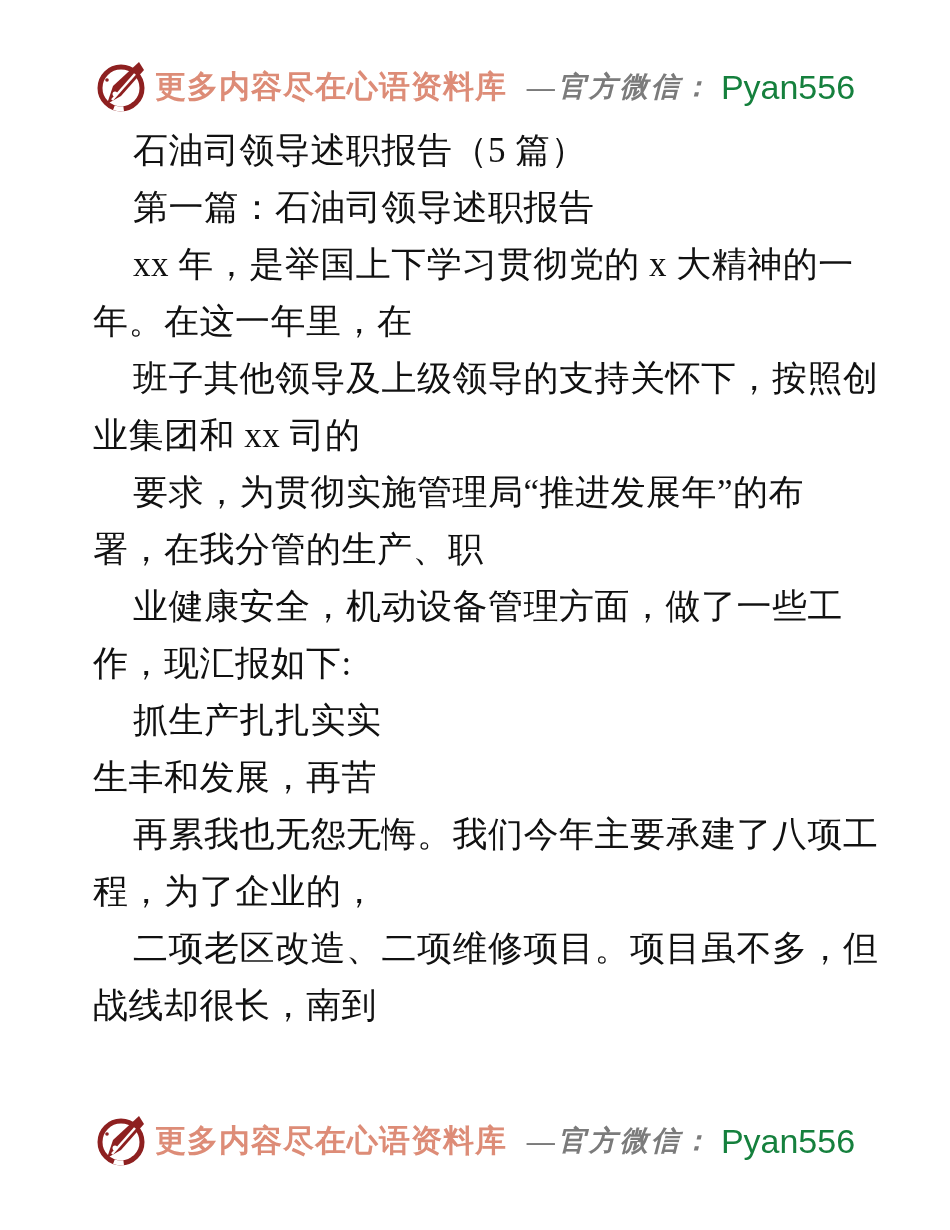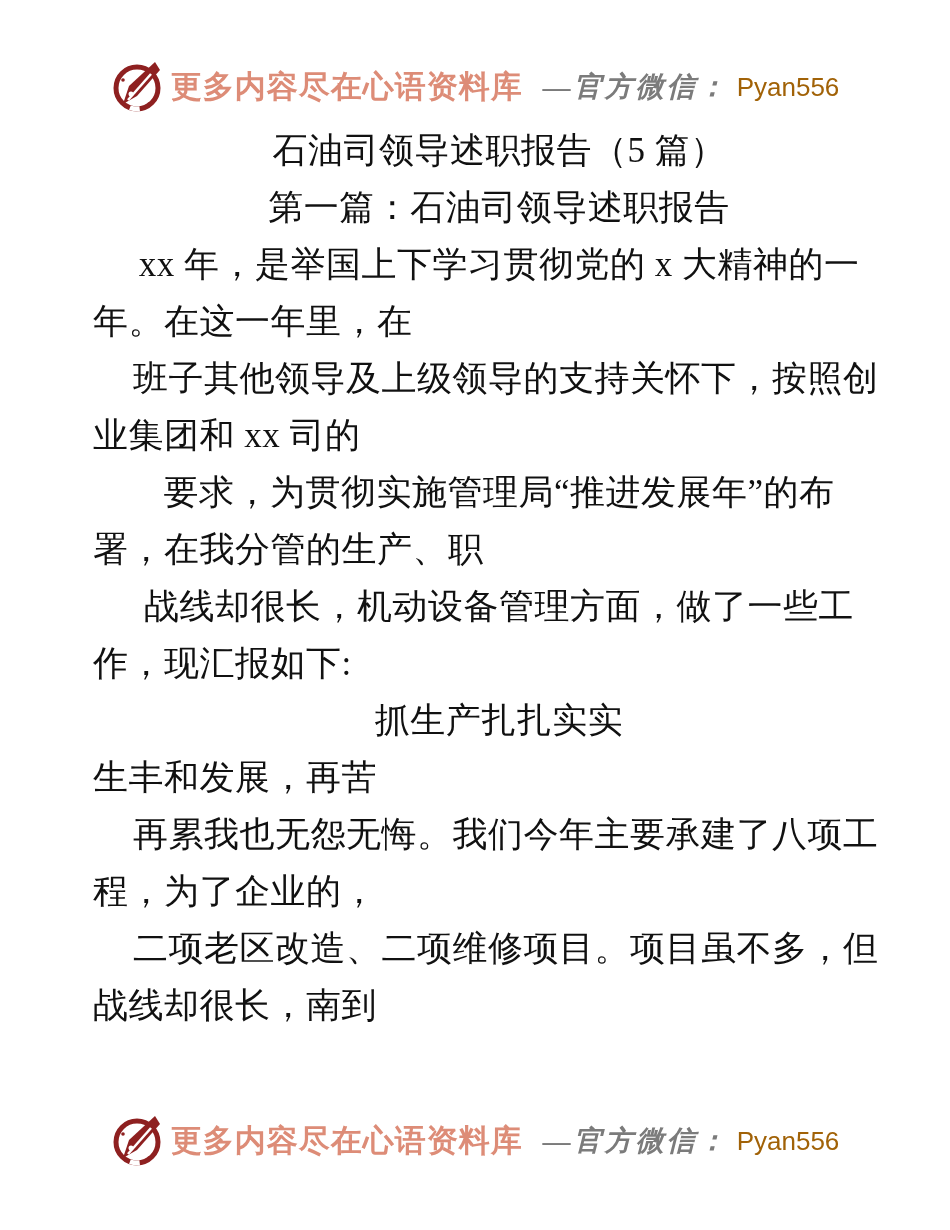--- a/index.html
+++ b/index.html
@@ -32,39 +32,39 @@
   }
   .wechat-label {
     color: #7b7b7b;
     font-size: 28px;
     font-style: italic;
     letter-spacing: 3px;
     font-weight: bold;
     margin-left: 12px;
   }
   .wechat-id {
-    color: #a16207;
+    color: #15803d;
     font-family: "Liberation Sans", "DejaVu Sans", sans-serif;
-    font-size: 26px;
+    font-size: 34px;
   }
   .body-text {
     position: absolute;
     left: 93px;
     top: 122px;
     width: 772px;
     color: #111111;
     font-size: 35px;
   }
   .line {
     height: 57px;
     line-height: 57px;
     white-space: nowrap;
     letter-spacing: 0.5px;
   }
-  .line.indent { padding-left: 40px; text-align: center; }
+  .line.indent { padding-left: 40px; }
 </style>
 </head>
 <body>
 
 <div class="page">
 
   <div class="watermark top">
     <svg class="logo" viewBox="0 0 52 54">
       <circle cx="26" cy="28" r="21" fill="none" stroke="#8e2020" stroke-width="5"></circle>
       <circle cx="26" cy="28" r="21" fill="none" stroke="#ffffff" stroke-width="5" stroke-dasharray="10 122" stroke-dashoffset="-30"></circle>
@@ -81,21 +81,21 @@
 
   <div class="body-text">
     <div class="line indent">石油司领导述职报告（5 篇）</div>
     <div class="line indent">第一篇：石油司领导述职报告</div>
     <div class="line indent">xx 年，是举国上下学习贯彻党的 x 大精神的一</div>
     <div class="line">年。在这一年里，在</div>
     <div class="line indent">班子其他领导及上级领导的支持关怀下，按照创</div>
     <div class="line">业集团和 xx 司的</div>
     <div class="line indent">要求，为贯彻实施管理局“推进发展年”的布</div>
     <div class="line">署，在我分管的生产、职</div>
-    <div class="line indent">战线却很长，机动设备管理方面，做了一些工</div>
+    <div class="line indent">业健康安全，机动设备管理方面，做了一些工</div>
     <div class="line">作，现汇报如下:</div>
     <div class="line indent">抓生产扎扎实实</div>
     <div class="line">生丰和发展，再苦</div>
     <div class="line indent">再累我也无怨无悔。我们今年主要承建了八项工</div>
     <div class="line">程，为了企业的，</div>
     <div class="line indent">二项老区改造、二项维修项目。项目虽不多，但</div>
     <div class="line">战线却很长，南到</div>
   </div>
 
   <div class="watermark bottom">

